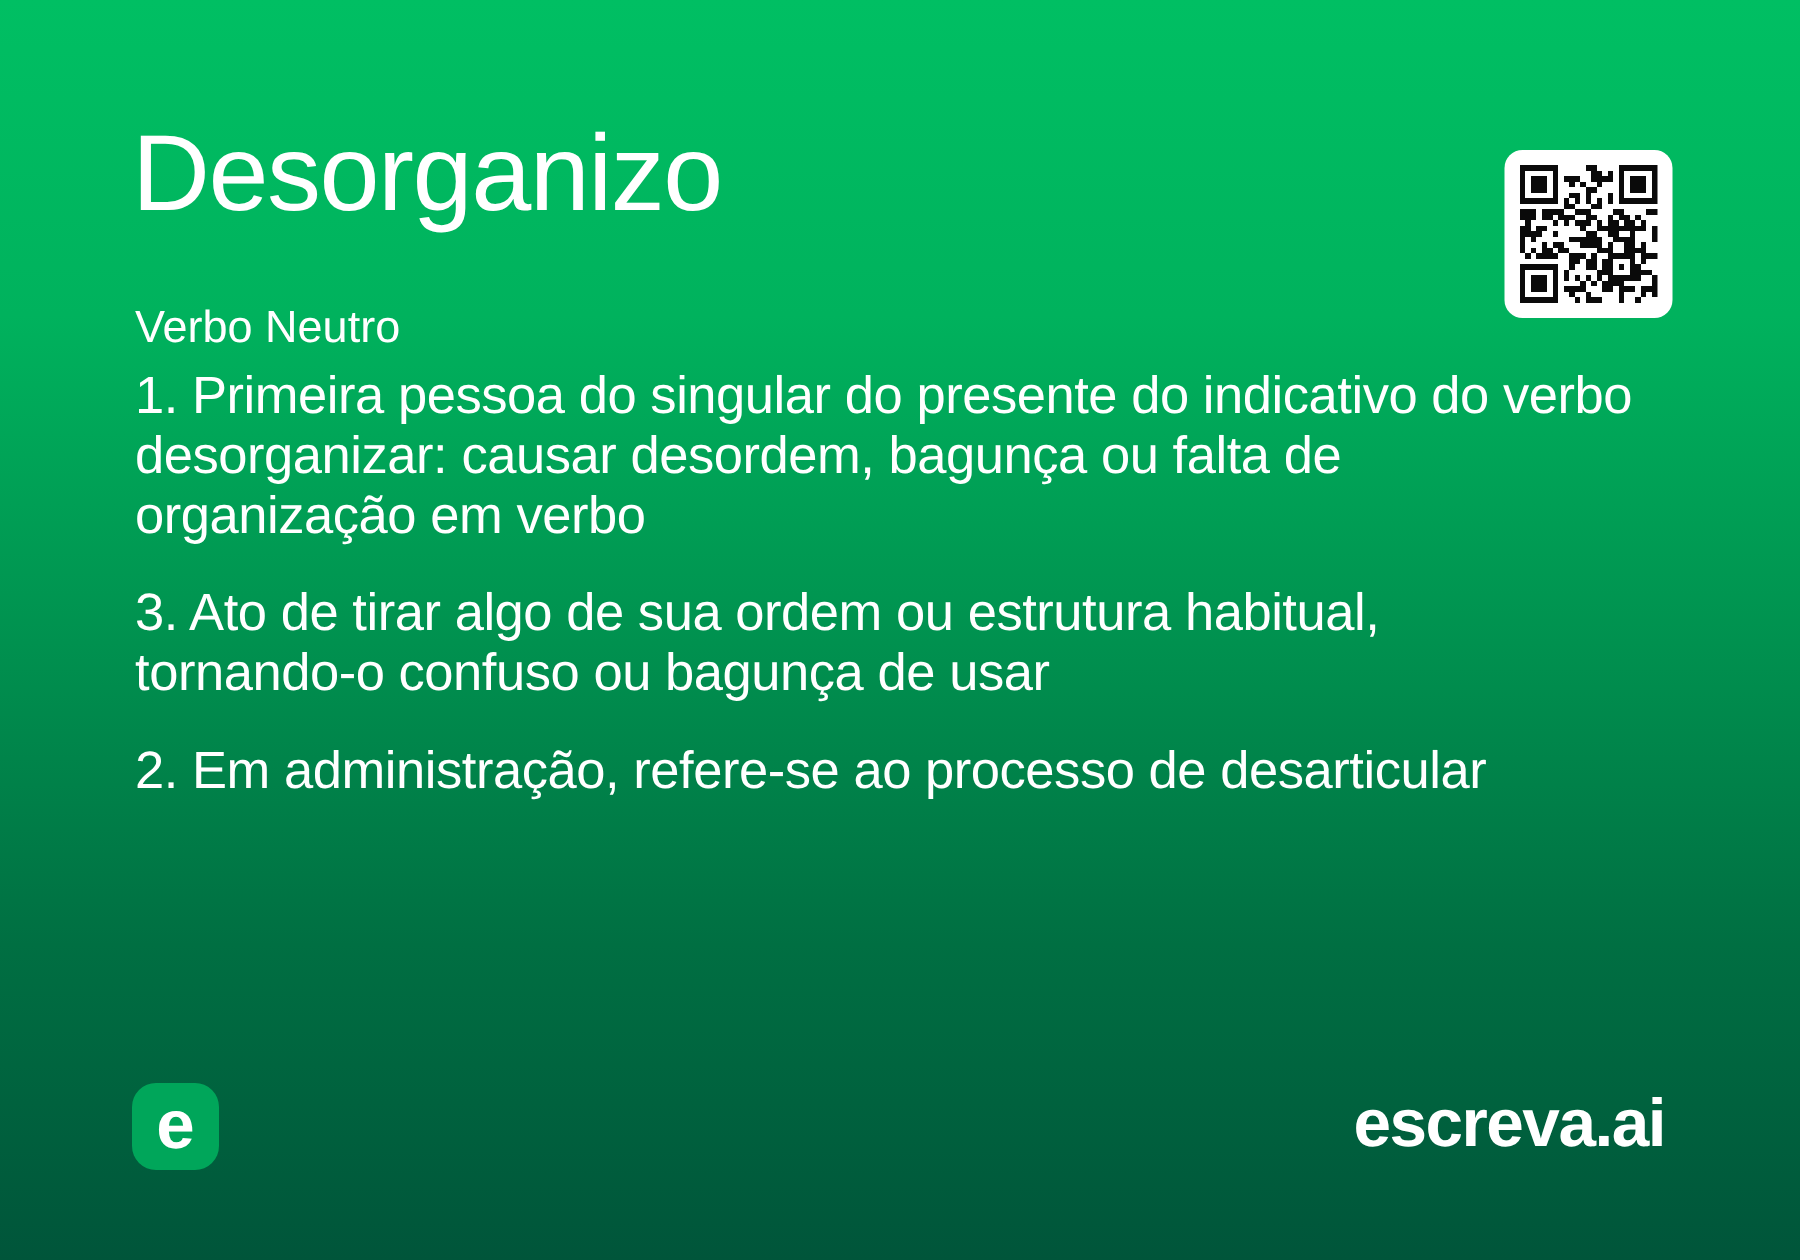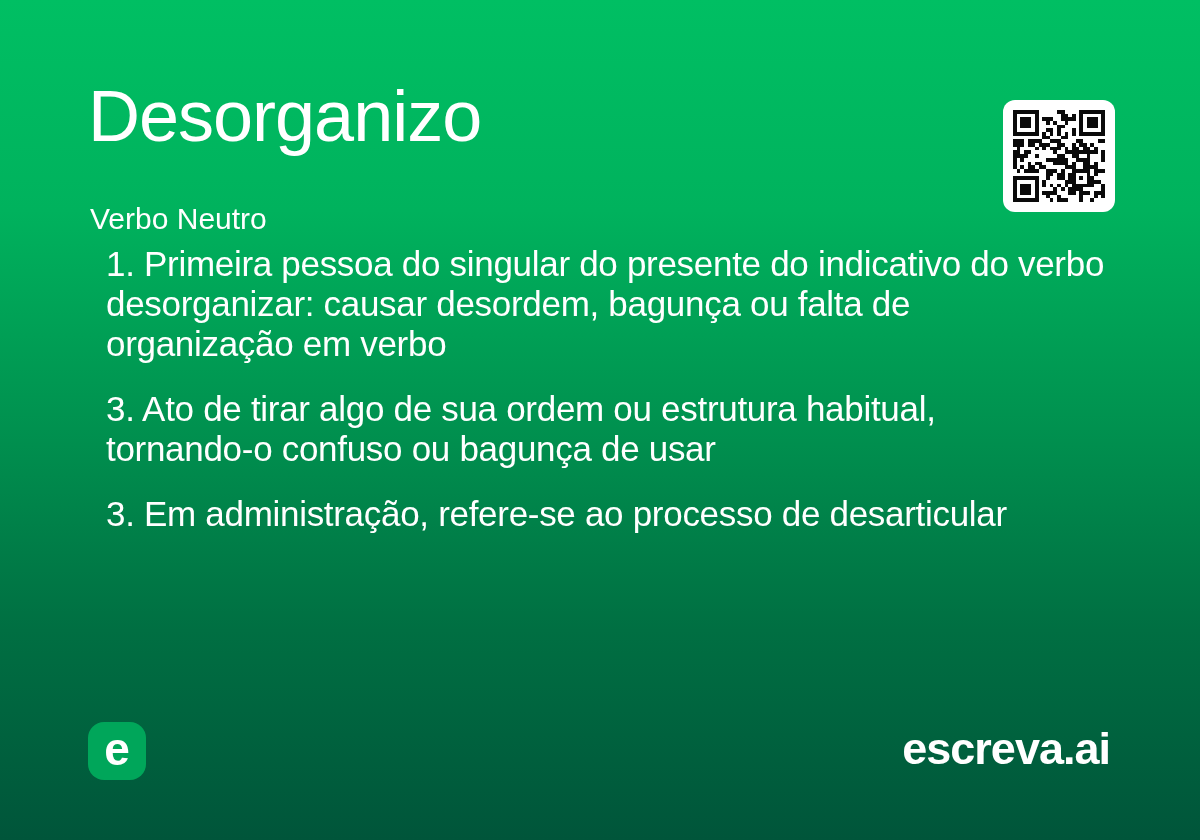--- a/index.html
+++ b/index.html
@@ -44,21 +44,20 @@
     align-items: center;
     justify-content: center;
   }
   .definitions {
     position: absolute;
     left: 90px; top: 244px;
     width: 1060px;
     font-size: 35px;
     font-weight: 400;
     letter-spacing: -0.3px;
-    margin-left: 16px;
   }
   .definition { margin: 0 0 25px 0; }
   .definition-line {
     line-height: 40px;
     white-space: nowrap;
   }
   .logo-badge {
     position: absolute;
     left: 88px; top: 722px;
     width: 58px; height: 58px;
@@ -418,21 +417,21 @@
     <div class="definition">
       <div class="definition-line">1. Primeira pessoa do singular do presente do indicativo do verbo</div>
       <div class="definition-line">desorganizar: causar desordem, bagunça ou falta de</div>
       <div class="definition-line">organização em verbo</div>
     </div>
     <div class="definition">
       <div class="definition-line">3. Ato de tirar algo de sua ordem ou estrutura habitual,</div>
       <div class="definition-line">tornando-o confuso ou bagunça de usar</div>
     </div>
     <div class="definition">
-      <div class="definition-line">3. Em administração, refere-se ao processo de desarticular</div>
+      <div class="definition-line">2. Em administração, refere-se ao processo de desarticular</div>
     </div>
   </div>
 
   <div class="logo-badge">
     <span class="logo-letter">e</span>
   </div>
 
   <div class="brand">escreva.ai</div>
 
 </div>

